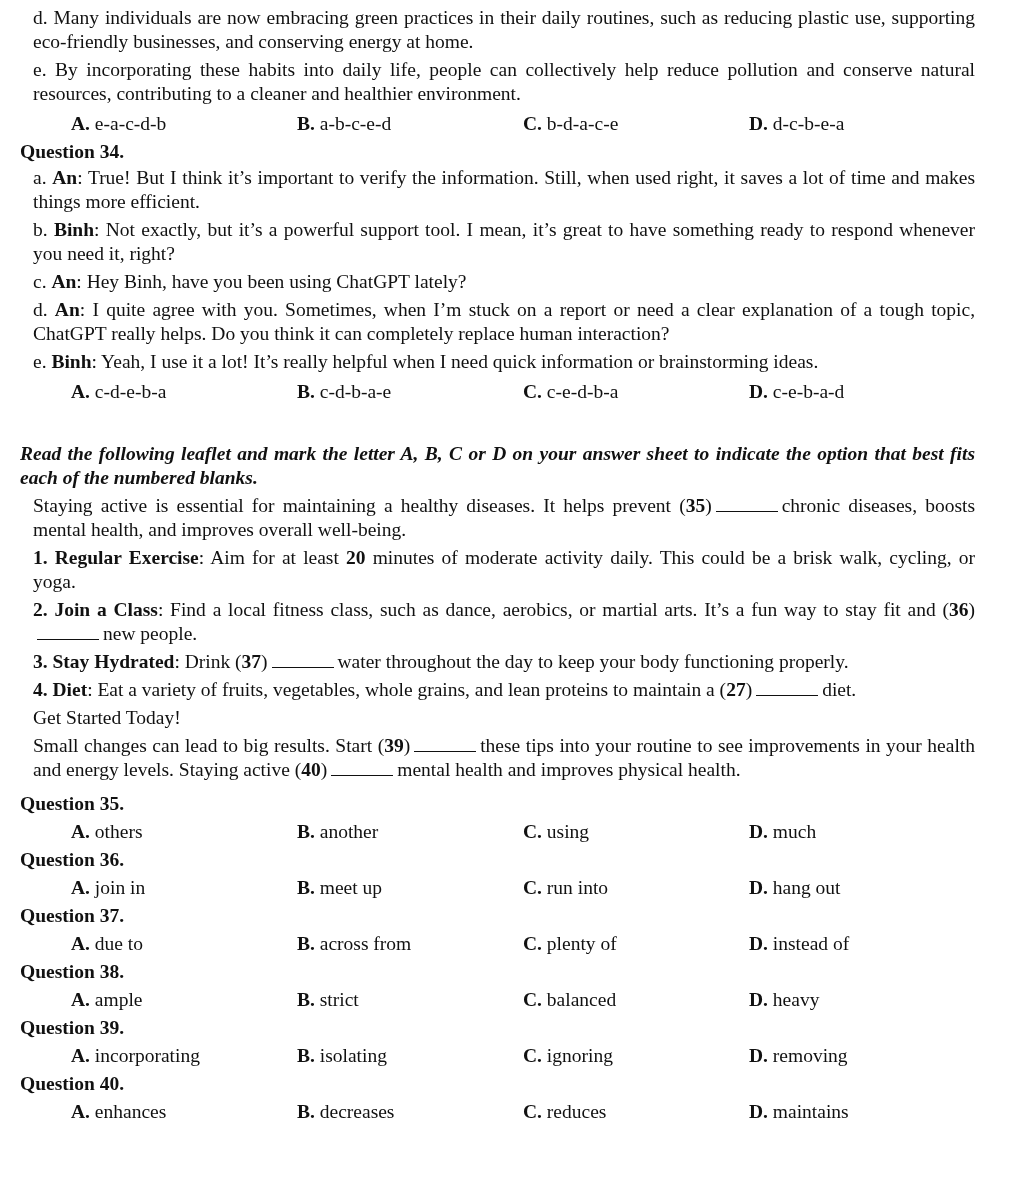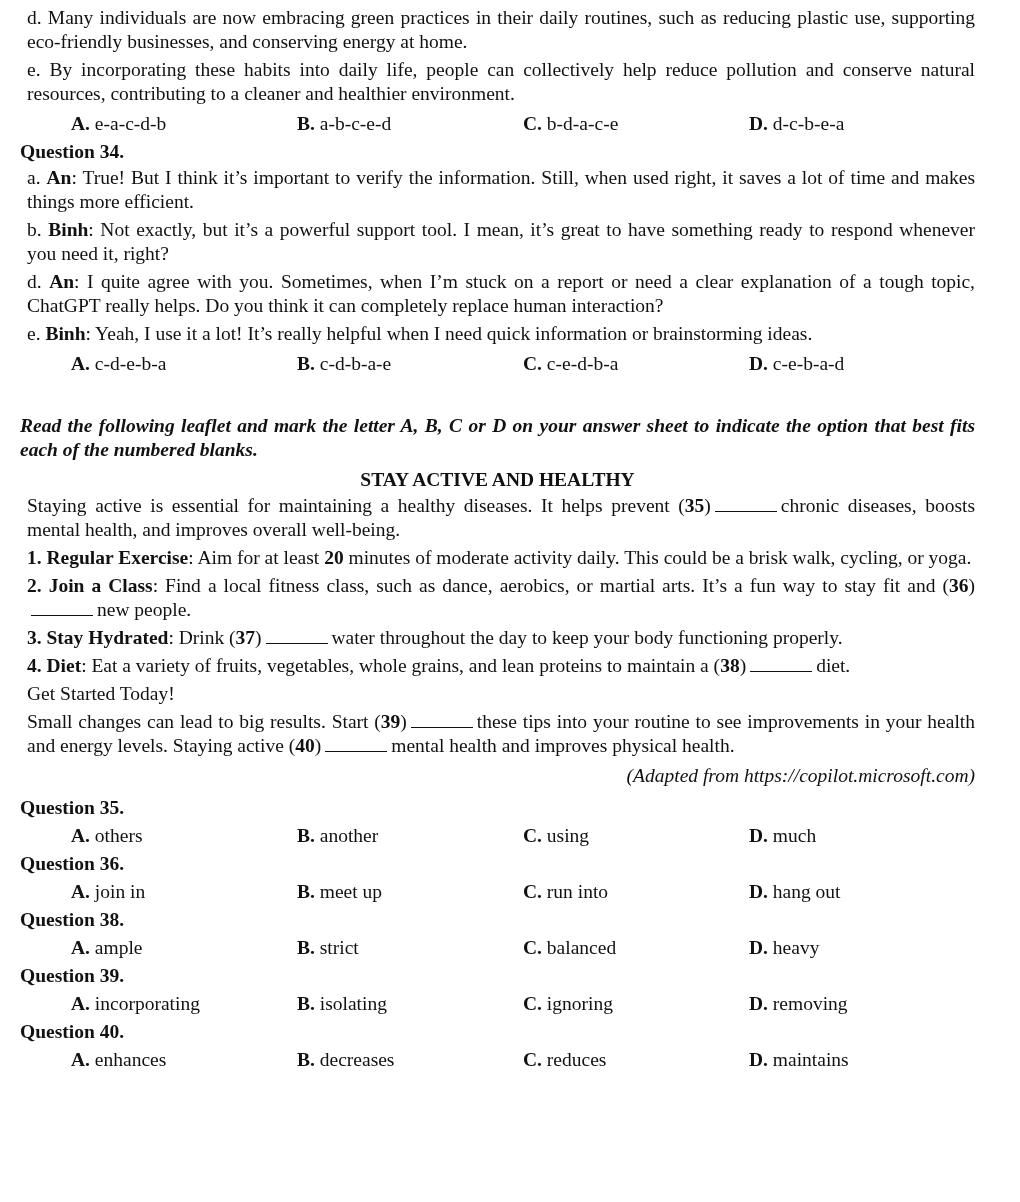--- a/index.html
+++ b/index.html
@@ -2,21 +2,21 @@
 <html><head>
 <meta charset="utf-8">
 <style>
   html, body { margin: 0; padding: 0; background: #ffffff; }
   body {
     width: 1020px; height: 1202px; overflow: hidden;
     font-family: "Liberation Serif", serif;
     font-size: 19.5px; color: #111111; position: relative;
   }
   .page { position: absolute; left: 20px; top: 6px; width: 955px; }
-  .para { line-height: 24px; text-align: justify; margin: 0 0 4px 7px; }
+  .para { line-height: 24px; text-align: justify; margin: 0 0 4px 13px; }
   .opts { display: flex; height: 28px; line-height: 28px; margin: 0 0 0 50px; justify-content: flex-end; }
   .opt { width: 226px; white-space: nowrap; }
   .opt b { font-weight: bold; }
   .qtitle { font-weight: bold; line-height: 28px; height: 28px; }
   .instr { font-weight: bold; font-style: italic; line-height: 24px; text-align: justify; margin: 36px 0 4px 0; }
   .title { text-align: center; font-weight: bold; line-height: 28px; height: 28px; }
   .src { text-align: right; font-style: italic; line-height: 28px; }
   .blank { display: inline-block; width: 62px; border-bottom: 1px solid #111; height: 14px; margin: 0 4px; }
   .qgroup .opts { height: 28px; }
   .spacer { height: 4px; }
@@ -34,41 +34,40 @@
       <div class="opt"><b>B.</b> <span>a-b-c-e-d</span></div>
       <div class="opt"><b>C.</b> <span>b-d-a-c-e</span></div>
       <div class="opt"><b>D.</b> <span>d-c-b-e-a</span></div>
     </div>
   </div>
 
   <div>
     <div class="qtitle">Question 34.</div>
     <p class="para"><span>a.</span> <b>An</b><span>: True! But I think it’s important to verify the information. Still, when used right, it saves a lot of time and makes things more efficient.</span></p>
     <p class="para"><span>b.</span> <b>Binh</b><span>: Not exactly, but it’s a powerful support tool. I mean, it’s great to have something ready to respond whenever you need it, right?</span></p>
+    <p class="para"><span>c.</span> <b>An</b><span>: Hey Binh, have you been using ChatGPT lately?</span></p>
     <p class="para"><span>d.</span> <b>An</b><span>: I quite agree with you. Sometimes, when I’m stuck on a report or need a clear explanation of a tough topic, ChatGPT really helps. Do you think it can completely replace human interaction?</span></p>
     <p class="para"><span>e.</span> <b>Binh</b><span>: Yeah, I use it a lot! It’s really helpful when I need quick information or brainstorming ideas.</span></p>
     <div class="opts">
       <div class="opt"><b>A.</b> <span>c-d-e-b-a</span></div>
       <div class="opt"><b>B.</b> <span>c-d-b-a-e</span></div>
       <div class="opt"><b>C.</b> <span>c-e-d-b-a</span></div>
       <div class="opt"><b>D.</b> <span>c-e-b-a-d</span></div>
     </div>
   </div>
 
   <div>
     <p class="instr">Read the following leaflet and mark the letter A, B, C or D on your answer sheet to indicate the option that best fits each of the numbered blanks.</p>
-    <div class="title">STAY ACTIVE AND HEALTHY</div>
     <p class="para"><span>Staying active is essential for maintaining a healthy diseases. It helps prevent (</span><b>35</b>)<span class="blank"></span><span>chronic diseases, boosts mental health, and improves overall well-being.</span></p>
     <p class="para"><b>1. Regular Exercise</b><span>: Aim for at least </span><b>20</b><span> minutes of moderate activity daily. This could be a brisk walk, cycling, or yoga.</span></p>
     <p class="para"><b>2. Join a Class</b><span>: Find a local fitness class, such as dance, aerobics, or martial arts. It’s a fun way to stay fit and (</span><b>36</b>)<span class="blank"></span><span>new people.</span></p>
     <p class="para"><b>3. Stay Hydrated</b><span>: Drink (</span><b>37</b>)<span class="blank"></span><span>water throughout the day to keep your body functioning properly.</span></p>
-    <p class="para"><b>4. Diet</b><span>: Eat a variety of fruits, vegetables, whole grains, and lean proteins to maintain a (</span><b>38</b>)<span class="blank"></span><span>diet.</span></p>
+    <p class="para"><b>4. Diet</b><span>: Eat a variety of fruits, vegetables, whole grains, and lean proteins to maintain a (</span><b>27</b>)<span class="blank"></span><span>diet.</span></p>
     <p class="para">Get Started Today!</p>
     <p class="para"><span>Small changes can lead to big results. Start (</span><b>39</b>)<span class="blank"></span><span>these tips into your routine to see improvements in your health and energy levels. Staying active (</span><b>40</b>)<span class="blank"></span><span>mental health and improves physical health.</span></p>
-    <div class="src">(Adapted from https://copilot.microsoft.com)</div>
   </div>
 
   <div class="spacer"></div>
 
   <div>
     <div class="qgroup">
       <div class="qtitle">Question 35.</div>
       <div class="opts">
         <div class="opt"><b>A.</b> <span>others</span></div>
         <div class="opt"><b>B.</b> <span>another</span></div>
@@ -76,20 +75,29 @@
         <div class="opt"><b>D.</b> <span>much</span></div>
       </div>
     </div>
     <div class="qgroup">
       <div class="qtitle">Question 36.</div>
       <div class="opts">
         <div class="opt"><b>A.</b> <span>join in</span></div>
         <div class="opt"><b>B.</b> <span>meet up</span></div>
         <div class="opt"><b>C.</b> <span>run into</span></div>
         <div class="opt"><b>D.</b> <span>hang out</span></div>
+      </div>
+    </div>
+    <div class="qgroup">
+      <div class="qtitle">Question 37.</div>
+      <div class="opts">
+        <div class="opt"><b>A.</b> <span>due to</span></div>
+        <div class="opt"><b>B.</b> <span>across from</span></div>
+        <div class="opt"><b>C.</b> <span>plenty of</span></div>
+        <div class="opt"><b>D.</b> <span>instead of</span></div>
       </div>
     </div>
     <div class="qgroup">
       <div class="qtitle">Question 38.</div>
       <div class="opts">
         <div class="opt"><b>A.</b> <span>ample</span></div>
         <div class="opt"><b>B.</b> <span>strict</span></div>
         <div class="opt"><b>C.</b> <span>balanced</span></div>
         <div class="opt"><b>D.</b> <span>heavy</span></div>
       </div>

